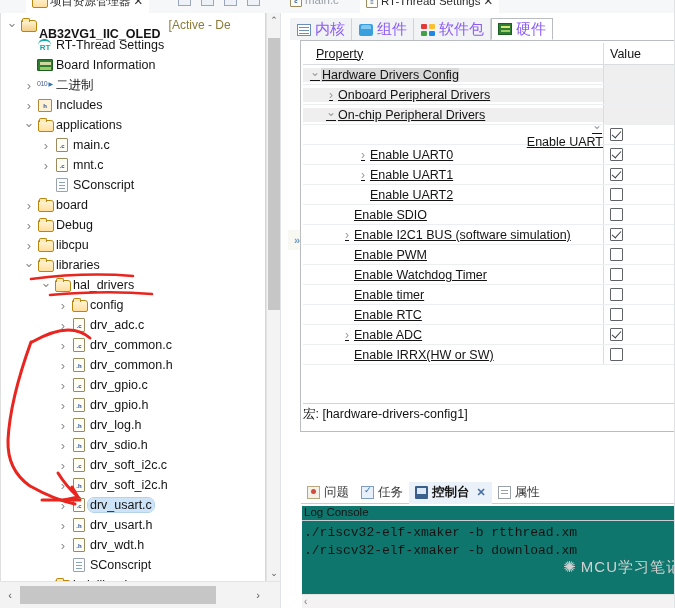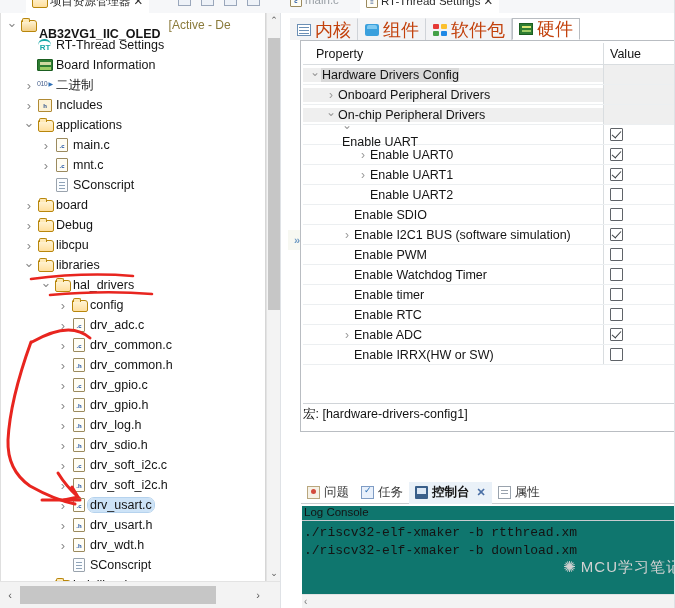--- a/index.html
+++ b/index.html
@@ -169,21 +169,21 @@
   }
   #tab-mainc { left: 4px; color:#9aa0a6; }
   #tab-rtsettings { left: 80px; }
 
   #hw-tabrow {
     position: absolute; left: 10px; top: 16px; width: 385px; height: 24px;
     display: flex; align-items: flex-end;
   }
   .hwtab {
     height: 22px; display:flex; align-items:center; gap:4px;
-    padding: 0 6px; font-size: 18px; color: #c2410c;
+    padding: 0 6px; font-size: 15px; color: #8b5cf6;
     border:1px solid transparent; border-bottom:none;
     background: #f2f3f5;
     border-right: 1px solid #cfd3d8;
   }
   .hwtab.active {
     background:#ffffff; border:1px solid #b9bdc2; border-bottom:1px solid #ffffff;
     position: relative; z-index: 2;
   }
   .hwi { width: 14px; height: 12px; flex:none; }
   .hwi.kernel { border:1px solid #6b8fb5; background:#ffffff; position:relative; }
@@ -203,21 +203,21 @@
   #prop-frame {
     position: absolute; left: 20px; top: 40px; width: 375px; height: 392px;
     border: 1px solid #b9bdc2; border-right: none; background: #ffffff;
   }
   #prop-table { position:absolute; left:2px; top:2px; right:0; bottom: 28px;
       overflow:hidden; }
   .prow { position: relative; height: 20px; display:flex; align-items:center;
       font-size: 12.5px; color: #141414; white-space:nowrap;
       border-bottom: 1px solid #eceff1; }
   .prow.header { border-bottom:1px solid #d9dde0; height: 22px; }
-  .pname { flex: 1 1 auto; overflow:hidden; display:flex; align-items:flex-start; }
+  .pname { flex: 1 1 auto; overflow:hidden; display:flex; align-items:flex-end;text-decoration:underline; }
   .pval { flex: none; width: 72px; border-left:1px solid #d9dde0;
       height: 100%; display:flex; align-items:center; padding-left:6px; }
   .prow.catrow .pname, .prow.catrow .pval { background:#efefef; }
   .parrow { width: 12px; flex:none; color:#9a9a9a; font-size:12px; text-align:center; }
   .parrow.open::before{content:"\2304"; position:relative; top:-3px;}
   .parrow.closed::before{content:"\203A";}
   .parrow.none::before{content:"";}
   .ptext { padding-left:1px; }
   .ptext.hl { background: #d9d9d9; }
   .cb { width: 13px; height: 13px; border:1px solid #5f6368; background:#fff;

